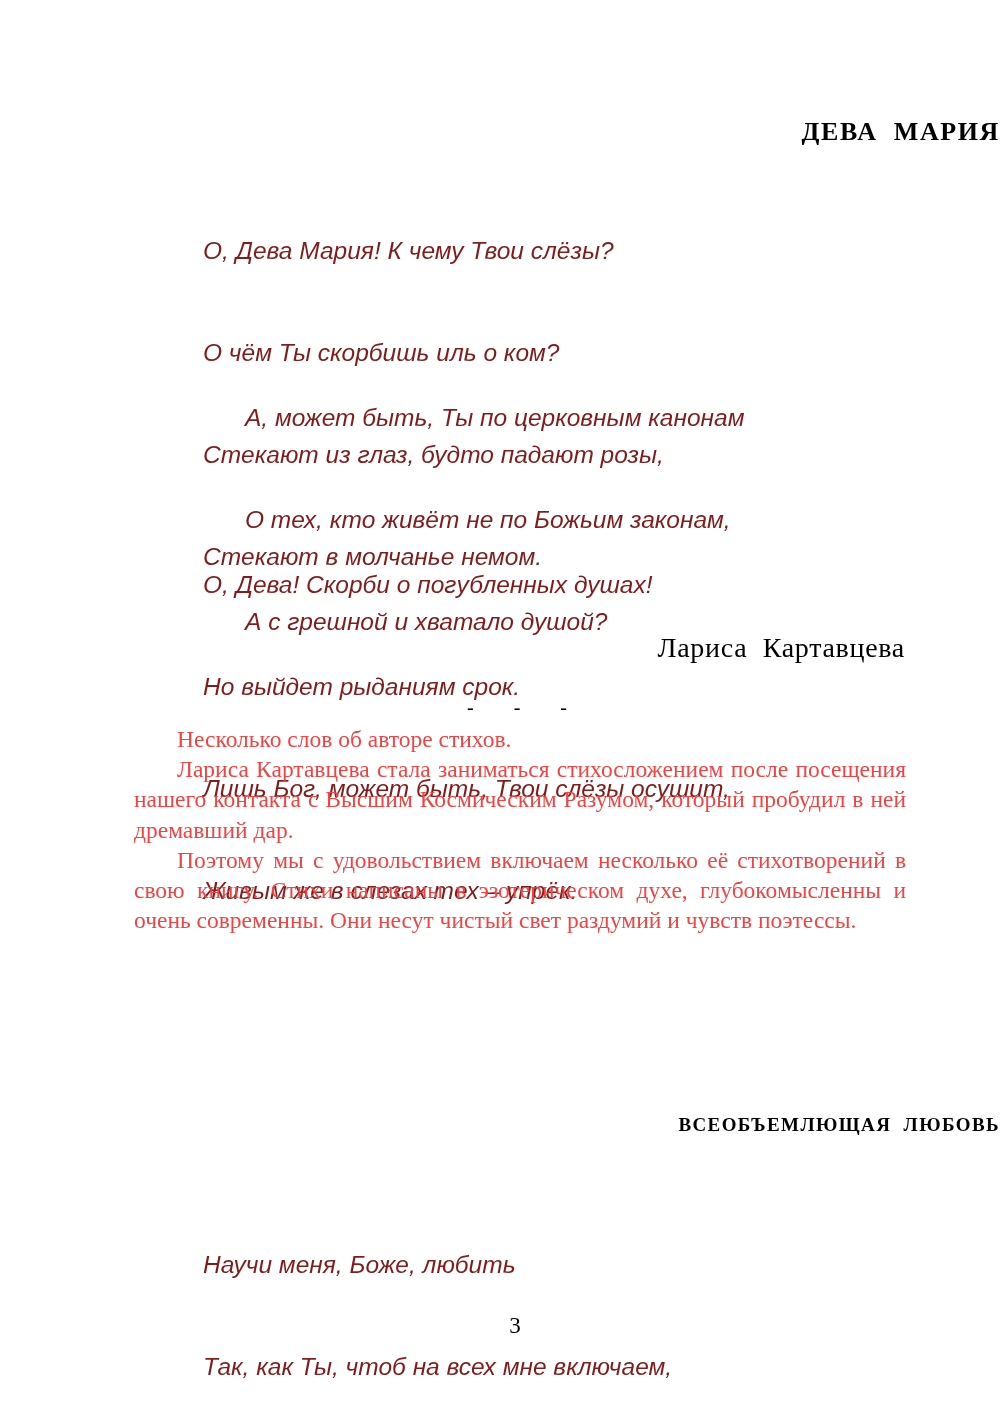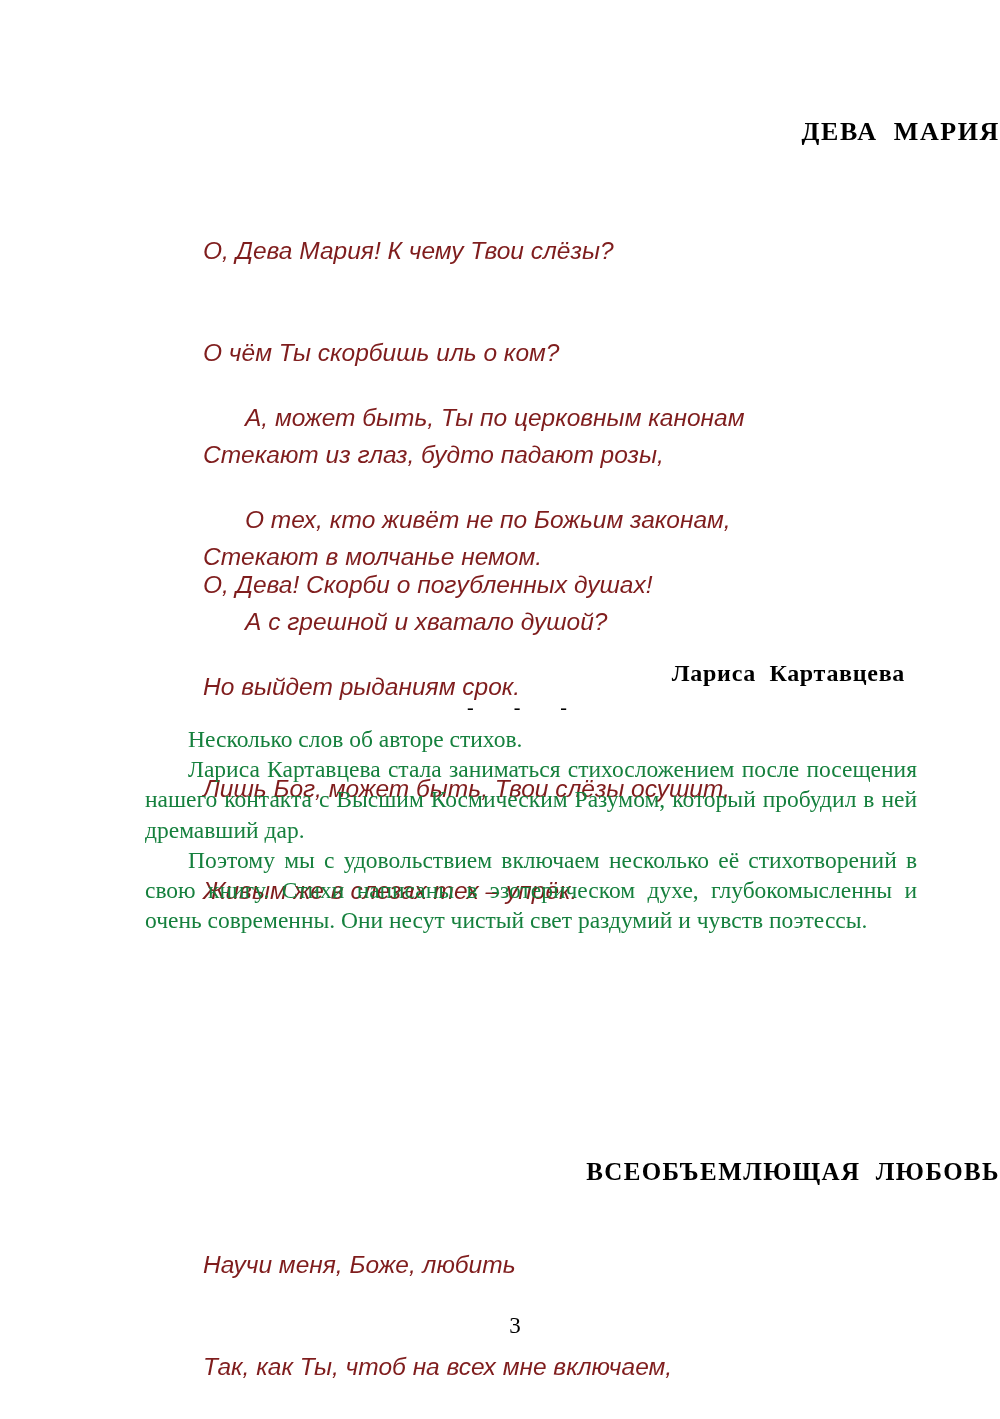--- a/index.html
+++ b/index.html
@@ -24,21 +24,21 @@
     left: 0;
     width: 1000px;
     text-align: right;
     font-family: "Liberation Serif", "DejaVu Serif", serif;
     font-weight: bold;
     font-size: 26px;
     letter-spacing: 1.6px;
     white-space: pre;
   }
   #title-deva      { top: 100px; }
-  #title-lyubov    { top: 1141px; font-size: 25px; letter-spacing: 1.4px; }
+  #title-lyubov    { top: 1101px; font-size: 19px; letter-spacing: 1.4px; }
 
   
   .stanza {
     position: absolute;
     left: 203px;
     font-family: "Liberation Sans", "DejaVu Sans", sans-serif;
     font-style: italic;
     font-size: 24.5px;
     line-height: 34px;
     color: #7f1d1d;
@@ -46,27 +46,27 @@
   }
   #stanza-1 { top: 166px; }
   #stanza-2 { top: 333px; margin-left: 42px; }
   #stanza-3 { top: 500px; }
   #stanza-4 { top: 1180px; }
   .verse-line { display: block; }
 
   
   #author-signature {
     position: absolute;
-    top: 660px;
+    top: 632px;
     left: 134px;
     width: 771px;
     text-align: right;
     font-family: "Liberation Serif", "DejaVu Serif", serif;
-    font-weight: bold;
-    font-size: 24px;
+    font-weight: normal;
+    font-size: 28px;
     letter-spacing: 0.7px;
     white-space: pre;
   }
 
   
   #section-separator {
     position: absolute;
     top: 696px;
     left: 0;
     width: 1044px;
@@ -82,22 +82,21 @@
   #prose-block {
     position: absolute;
     top: 724px;
     left: 134px;
     width: 772px;
     font-family: "Liberation Serif", "DejaVu Serif", serif;
     font-size: 23.5px;
     line-height: 30.2px;
     text-align: justify;
     text-justify: inter-word;
-    color: #15803d;
-    margin-left: 11px;
+    color: #ef4444;
   }
   #prose-block p {
     margin: 0;
     text-indent: 43px;
   }
   #prose-block p:last-child { text-align: justify; }
 
   
   #page-number {
     position: absolute;

